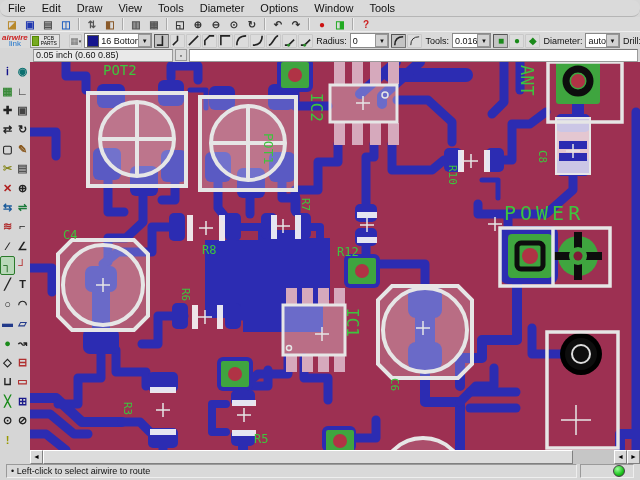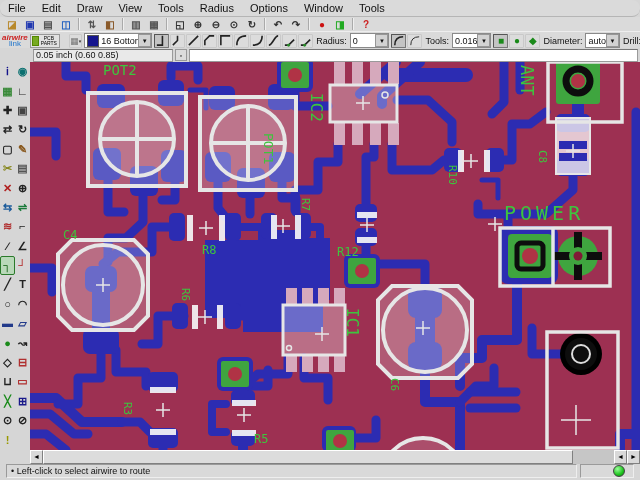--- a/index.html
+++ b/index.html
@@ -78,21 +78,21 @@
 <body>
 
 <div class="app">
 
   <div class="menubar" id="menubar">
       <span class="menu-item">File</span>
       <span class="menu-item">Edit</span>
       <span class="menu-item">Draw</span>
       <span class="menu-item">View</span>
       <span class="menu-item">Tools</span>
-      <span class="menu-item">Radius</span>
+      <span class="menu-item">Diameter</span>
       <span class="menu-item">Options</span>
       <span class="menu-item">Window</span>
       <span class="menu-item">Tools</span>
     </div>
 
   <div class="tb1" id="tb1">
       <button class="tbb" style="color: rgb(184, 136, 42); font-weight: bold;">◪</button>
       <button class="tbb" style="color: rgb(32, 56, 176); font-weight: bold;">▣</button>
       <button class="tbb" style="color: rgb(85, 85, 85); font-weight: bold;">▤</button>
       <button class="tbb" style="color: rgb(32, 96, 192); font-weight: bold;">◫</button>

